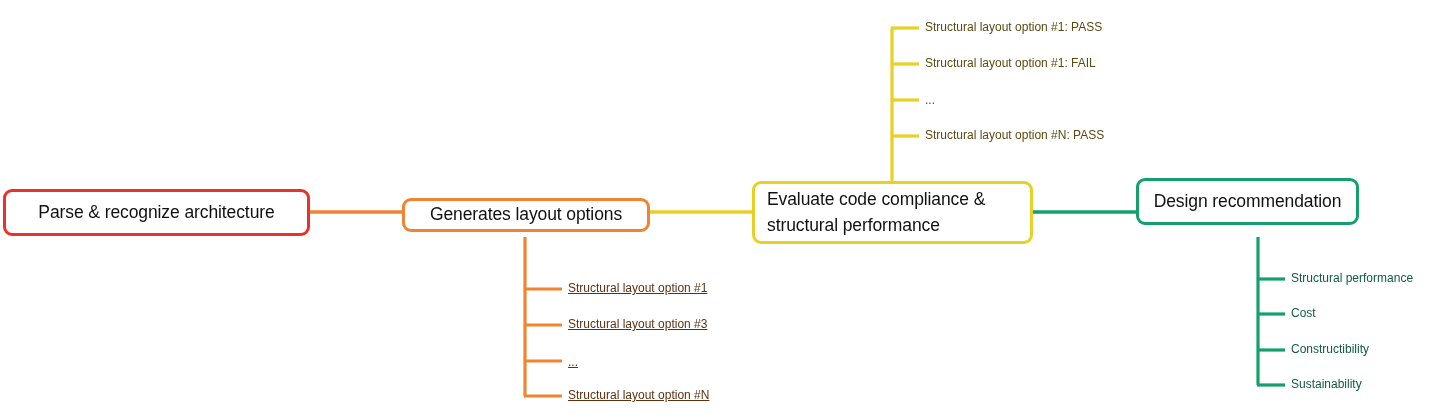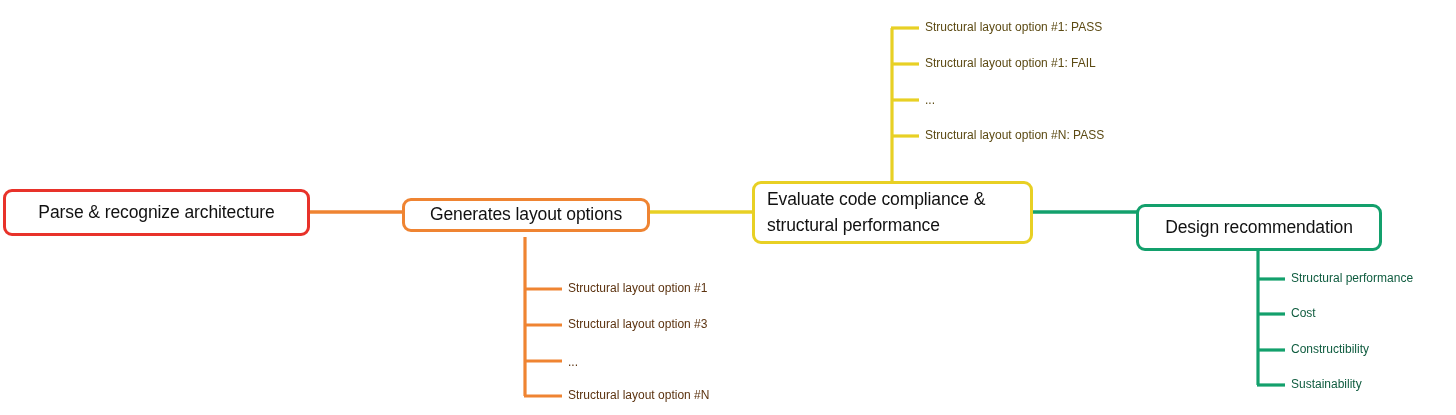--- a/index.html
+++ b/index.html
@@ -43,31 +43,31 @@
     line-height: 1.45;
     letter-spacing: -0.1px;
     z-index: 3;
     padding: 4px 12px;
   }
   .node span { display: block; }
   .node-parse       { left: 3px;    top: 189px; width: 307px; height: 47px; border-color: #e8322a; }
   .node-generates   { left: 402px;  top: 198px; width: 248px; height: 34px; border-color: #ef8432; }
   .node-evaluate    { left: 752px;  top: 181px; width: 281px; height: 63px; border-color: #e8d024;
                       justify-content: flex-start; text-align: left; }
-  .node-design      { left: 1136px; top: 204px; width: 246px; height: 47px; border-color: #13a06c; justify-content: center; }
+  .node-design      { left: 1136px; top: 178px; width: 223px; height: 47px; border-color: #13a06c; justify-content: center; }
 
   .leaf {
     position: absolute;
     font-size: 12px;
     line-height: 1;
     white-space: nowrap;
     z-index: 2;
   }
   .leaf-yellow { color: #5c4a13; }
-  .leaf-orange { color: #5c3310; }
+  .leaf-orange { color: #5c3310; text-decoration: underline; }
   .leaf-green  { color: #0f5c3f; }
 </style>
 </head>
 <body>
 
 <div id="diagram">
 
   <svg class="wires" viewBox="0 0 1456 415" width="1456" height="415" xmlns="http://www.w3.org/2000/svg">
 
     <line x1="296" y1="212" x2="404" y2="212" stroke="#ef8432" stroke-width="3.4"></line>

